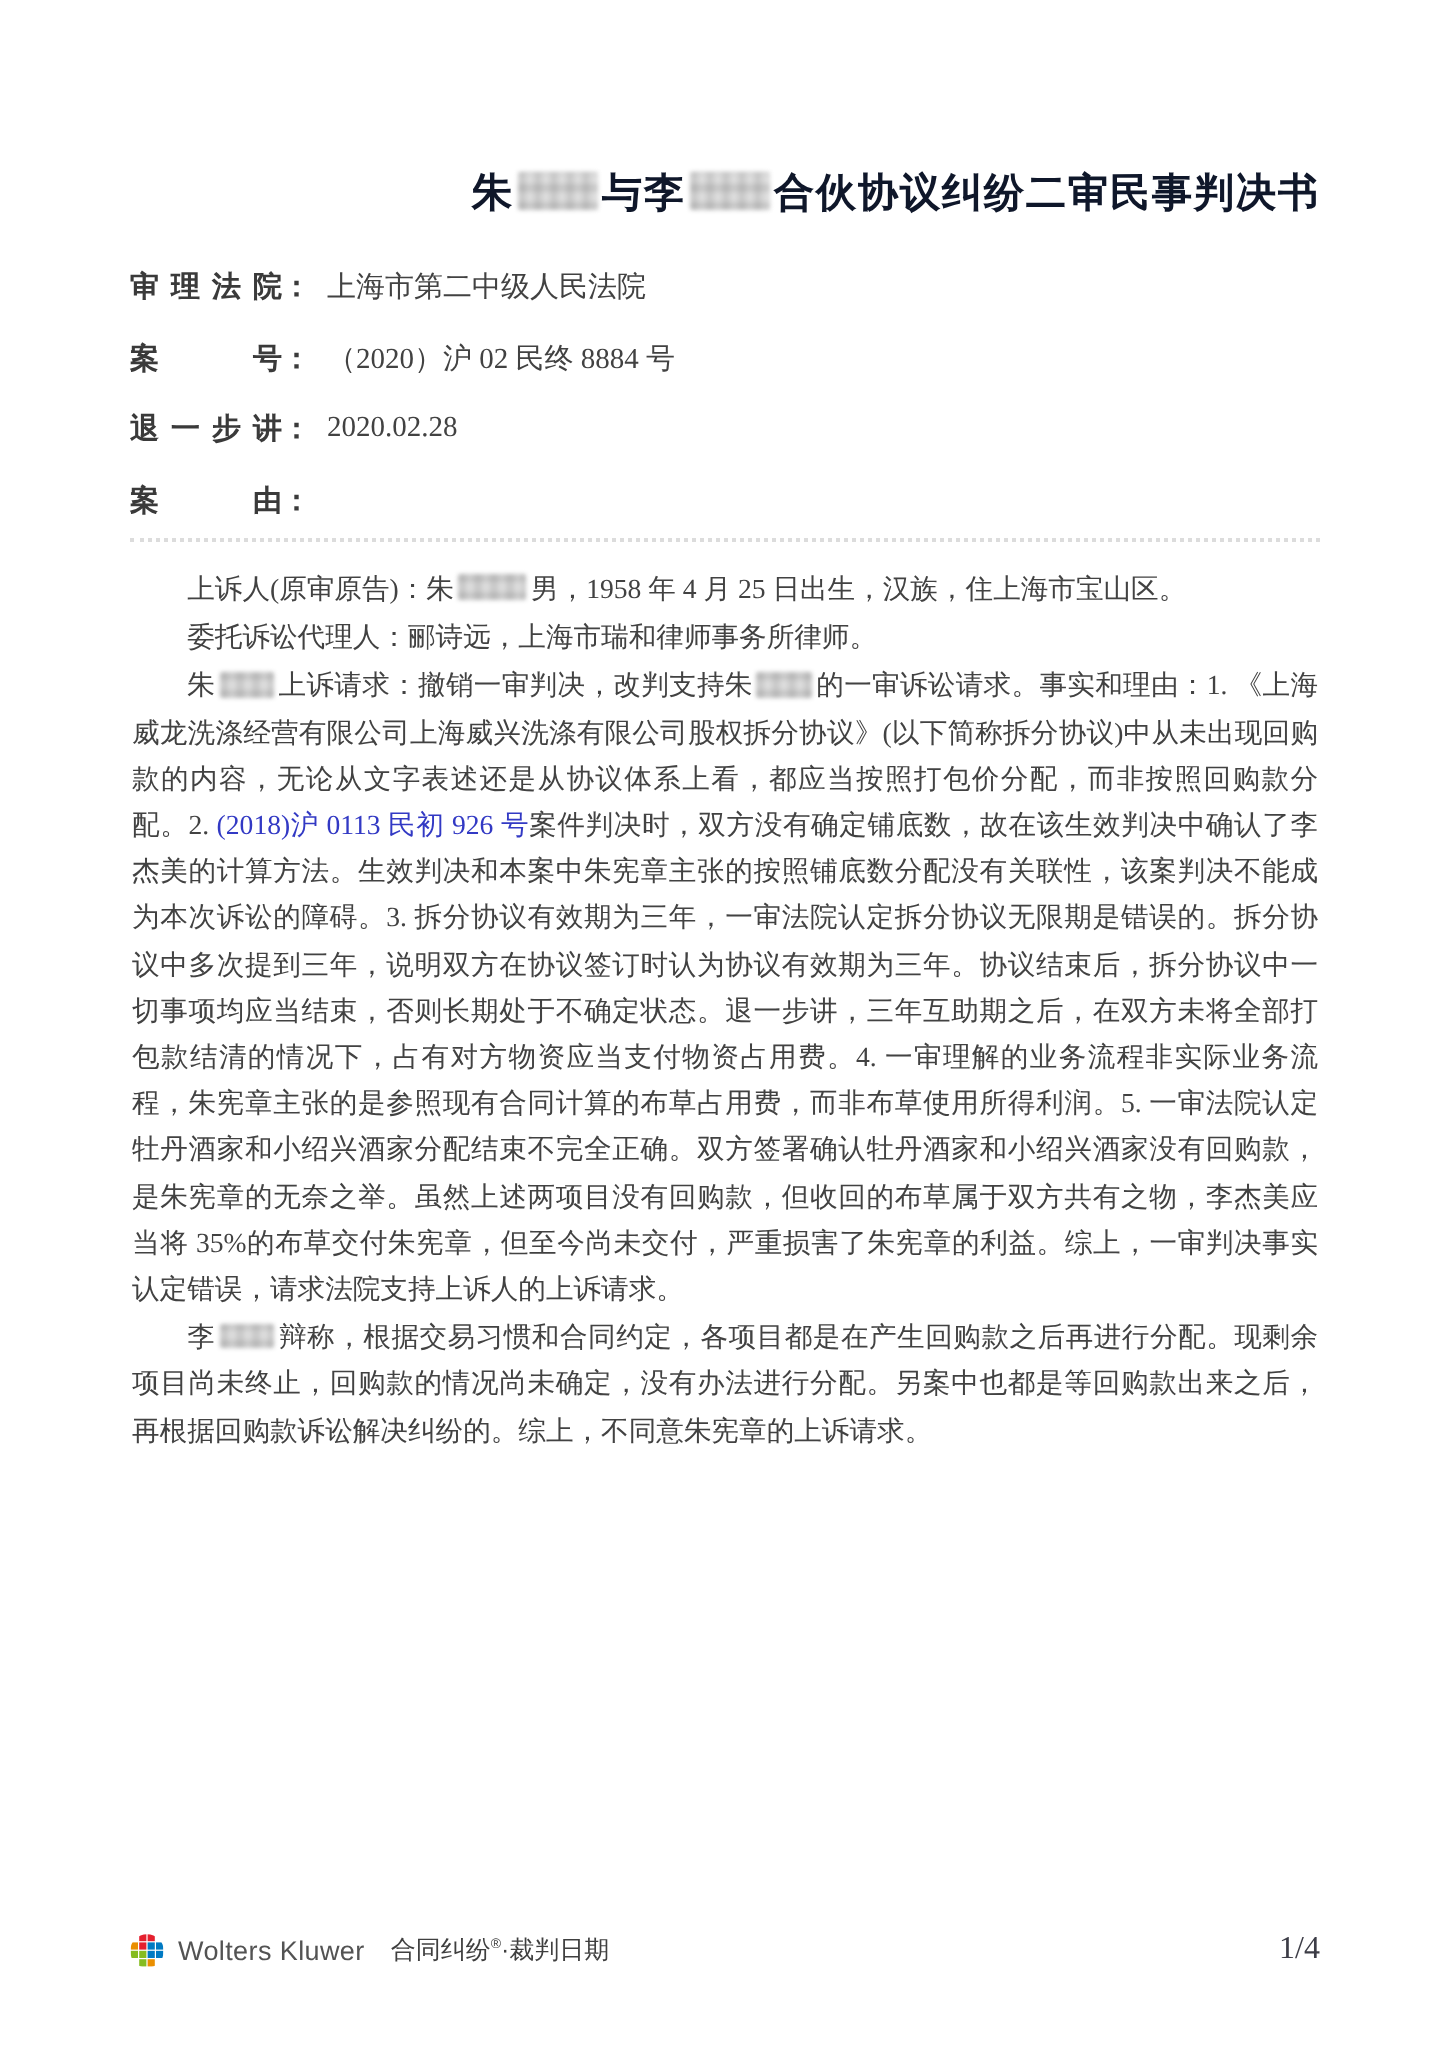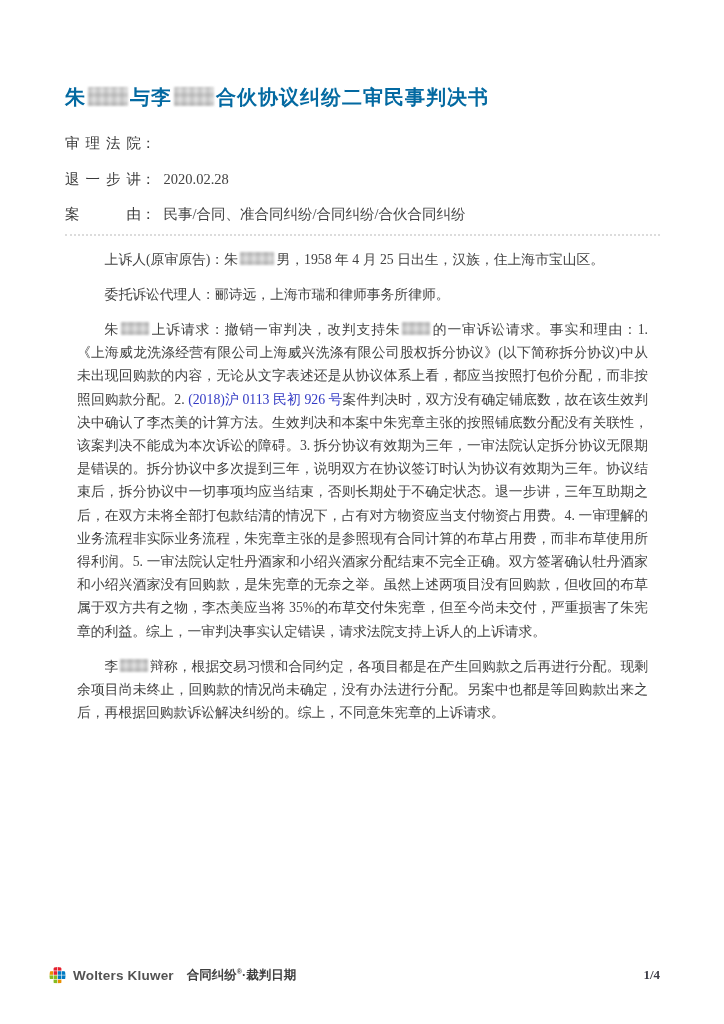--- a/index.html
+++ b/index.html
@@ -2,82 +2,86 @@
 <html style="--link: #3239c4; --brand-red: #e5202e; --brand-green: #85bc20; --brand-blue: #007ac3; --brand-orange: #ea8f00;"><head>
 <meta charset="utf-8">
 <style>
   html,body{margin:0;padding:0;background:#ffffff;}
   .page{
     position:relative;width:724px;height:1024px;background:#fff;overflow:hidden;
     font-family:"Liberation Serif","DejaVu Serif",serif;color:#404040;
   }
   .content{position:absolute;left:65px;right:64px;top:0;}
   .doc-title{
-    margin:82px 0 0;text-align:left;font-size:20px;line-height:30px;
-    font-weight:bold;color:#0369a1;letter-spacing:1px;
+    margin:82px 0 0;text-align:right;font-size:20px;line-height:30px;
+    font-weight:bold;color:#0f172a;letter-spacing:1px;
   }
   .meta{margin-top:14px;}
   .meta-row{height:35.5px;display:flex;align-items:center;font-size:14.5px;}
-  .meta-label{font-weight:normal;color:#3a3a3a;white-space:nowrap;}
+  .meta-label{font-weight:bold;color:#3a3a3a;white-space:nowrap;}
   .jlabel{display:inline-block;width:76px;text-align:justify;text-align-last:justify;}
   .meta-value{margin-left:8px;color:#424242;}
   .divider{margin-top:1px;border-top:2px dotted #dcdcdc;height:0;}
   .docbody{
     margin-top:12px;font-size:13.8px;line-height:23.2px;
     text-align:justify;text-justify:inter-character;color:#424242;
   }
-  .docbody p{margin:12px;text-indent:2em;}
+  .docbody p{margin:1px;text-indent:2em;}
   a.cite{color:var(--link,#3239c4);text-decoration:none;cursor:pointer;}
   .redact{
     display:inline-block;height:0.92em;vertical-align:-0.08em;margin:0 2px;border-radius:1px;
     background:
       repeating-linear-gradient(90deg,#c3c3c3 0 4px,#dedede 4px 8px),
       repeating-linear-gradient(0deg,#cccccc 0 4px,#ececec 4px 9px);
     background-blend-mode:multiply;
     filter:blur(1.1px);opacity:.7;
   }
   .footer{
-    position:absolute;left:49px;right:64px;top:964px;height:22px;
-    display:flex;align-items:center;font-weight:bold;
+    position:absolute;left:65px;right:64px;top:964px;height:22px;
+    display:flex;align-items:center;
   }
   .wk-logo{flex:0 0 auto;display:block;}
   .brand-name{
     margin-left:7px;font-family:"Liberation Sans","DejaVu Sans",sans-serif;
     font-size:13.5px;color:#535353;letter-spacing:.2px;white-space:nowrap;
   }
   .product{
     margin-left:13px;font-family:"Liberation Sans","DejaVu Sans",sans-serif;
     font-size:12.5px;color:#3f3f3f;white-space:nowrap;
   }
   .product sup{font-size:7px;vertical-align:super;}
-  .page-num{margin-left:auto;font-size:13px;color:#3c3c46;}
+  .page-num{margin-left:auto;font-size:16px;color:#3c3c46;}
   .c-red{fill:var(--brand-red,#e5202e);}
   .c-green{fill:var(--brand-green,#85bc20);}
   .c-blue{fill:var(--brand-blue,#007ac3);}
   .c-orange{fill:var(--brand-orange,#ea8f00);}
 </style>
 </head>
 <body>
 
 <div class="page">
   <div class="content">
 
     <h1 class="doc-title" id="doc-title">朱<span class="redact" style="width: 2em;"></span>与李<span class="redact" style="width: 2em;"></span>合伙协议纠纷二审民事判决书</h1>
 
     <div class="meta">
       <div class="meta-row">
         <span class="meta-label"><span class="jlabel">审理法院</span><span>：</span></span>
+        <span class="meta-value">上海市第二中级人民法院</span>
+      </div>
+      <div class="meta-row">
+        <span class="meta-label"><span class="jlabel">案号</span><span>：</span></span>
+        <span class="meta-value">（2020）沪 02 民终 8884 号</span>
       </div>
       <div class="meta-row">
         <span class="meta-label"><span class="jlabel">退一步讲</span><span>：</span></span>
         <span class="meta-value">2020.02.28</span>
       </div>
       <div class="meta-row">
         <span class="meta-label"><span class="jlabel">案由</span><span>：</span></span>
-        <span class="meta-value">民事/合同、准合同纠纷/合同纠纷/合伙合同纠纷</span>
       </div>
     </div>
 
     <div class="divider"></div>
 
     <div class="docbody" id="doc-body">
         <p>上诉人(原审原告)：朱<span class="redact" style="width: 2.5em;"></span>男，1958 年 4 月 25 日出生，汉族，住上海市宝山区。</p>
         <p>委托诉讼代理人：郦诗远，上海市瑞和律师事务所律师。</p>
         <p>朱<span class="redact" style="width: 2em;"></span>上诉请求：撤销一审判决，改判支持朱<span class="redact" style="width: 2em;"></span>的一审诉讼请求。事实和理由：1. 《上海威龙洗涤经营有限公司上海威兴洗涤有限公司股权拆分协议》(以下简称拆分协议)中从未出现回购款的内容，无论从文字表述还是从协议体系上看，都应当按照打包价分配，而非按照回购款分配。2. <a class="cite" href="#">(2018)沪 0113 民初 926 号</a>案件判决时，双方没有确定铺底数，故在该生效判决中确认了李杰美的计算方法。生效判决和本案中朱宪章主张的按照铺底数分配没有关联性，该案判决不能成为本次诉讼的障碍。3. 拆分协议有效期为三年，一审法院认定拆分协议无限期是错误的。拆分协议中多次提到三年，说明双方在协议签订时认为协议有效期为三年。协议结束后，拆分协议中一切事项均应当结束，否则长期处于不确定状态。退一步讲，三年互助期之后，在双方未将全部打包款结清的情况下，占有对方物资应当支付物资占用费。4. 一审理解的业务流程非实际业务流程，朱宪章主张的是参照现有合同计算的布草占用费，而非布草使用所得利润。5. 一审法院认定牡丹酒家和小绍兴酒家分配结束不完全正确。双方签署确认牡丹酒家和小绍兴酒家没有回购款，是朱宪章的无奈之举。虽然上述两项目没有回购款，但收回的布草属于双方共有之物，李杰美应当将 35%的布草交付朱宪章，但至今尚未交付，严重损害了朱宪章的利益。综上，一审判决事实认定错误，请求法院支持上诉人的上诉请求。</p>
         <p>李<span class="redact" style="width: 2em;"></span>辩称，根据交易习惯和合同约定，各项目都是在产生回购款之后再进行分配。现剩余项目尚未终止，回购款的情况尚未确定，没有办法进行分配。另案中也都是等回购款出来之后，再根据回购款诉讼解决纠纷的。综上，不同意朱宪章的上诉请求。</p>

